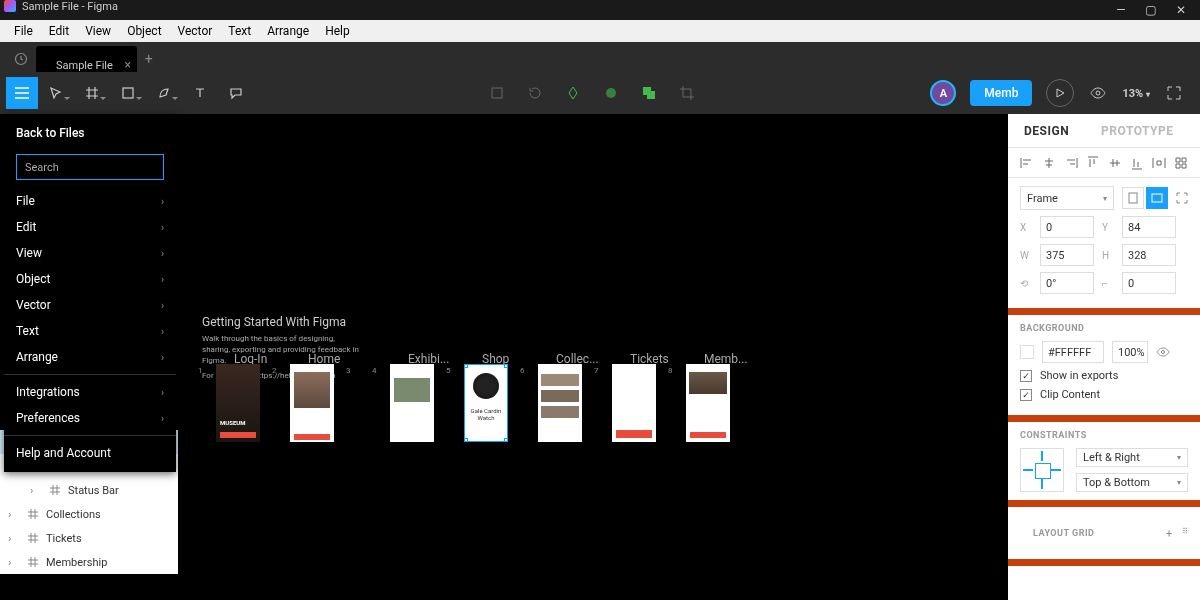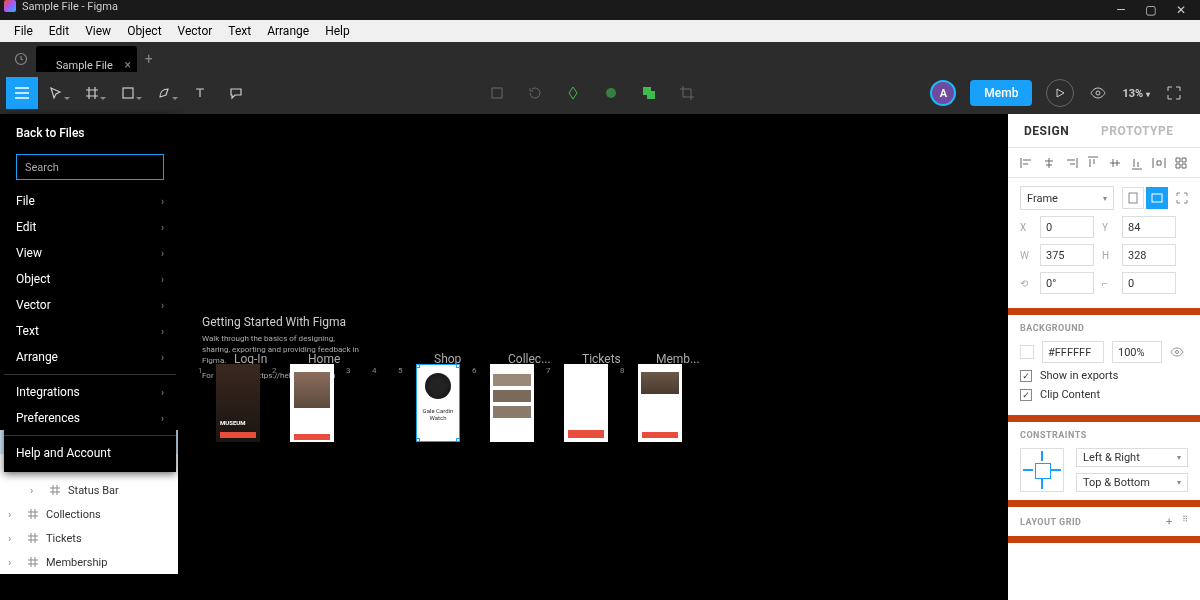--- a/index.html
+++ b/index.html
@@ -345,20 +345,26 @@
             <div style="position:absolute;top:8px;left:4px;right:4px;height:36px;background:linear-gradient(#8b6d5c,#5c4a3d)"></div>
             <div style="position:absolute;bottom:2px;left:4px;right:4px;height:6px;background:#e84c3d"></div>
           </div>
         </div>
       </div>
     <div class="frame-group">
         <div class="frame-num">3</div>
       </div>
     <div class="frame-group">
         <div class="frame-num">4</div>
+        <div class="frame">
+          <div class="frame-label">Exhibi...</div>
+          <div class="frame-art">
+            <div style="position:absolute;top:14px;left:4px;right:4px;height:24px;background:#7a8a6f"></div>
+          </div>
+        </div>
       </div>
     <div class="frame-group">
         <div class="frame-num">5</div>
         <div class="frame">
           <div class="frame-label">Shop</div>
           <div class="frame-art selected">
             <div class="watch"></div>
             <div style="position:absolute;bottom:20px;left:2px;right:2px;text-align:center;font-size:6px;color:#333">Gale Cardin Watch</div>
             <div class="sel-handle" style="top:-3px;left:-3px"></div>
             <div class="sel-handle" style="top:-3px;right:-3px"></div>
@@ -471,21 +477,21 @@
         <div class="rp-input">0°</div>
       <span class="rp-label">⌐</span>
         <div class="rp-input">0</div>
     </div>
   </div>
   <div class="rp-section">
     <div class="rp-heading">BACKGROUND</div>
     <div class="rp-row">
       <div class="rp-swatch"></div>
       <div class="rp-input" style="width:62px">#FFFFFF</div>
-      <div class="rp-input" style="width:50px">100%</div>
+      <div class="rp-input" style="width:36px">100%</div>
       <svg width="14" height="10" viewBox="0 0 14 10" fill="none" stroke="#888">
           <path d="M1 5s2-4 6-4 6 4 6 4-2 4-6 4-6-4-6-4z"></path>
           <circle cx="7" cy="5" r="1.5"></circle>
         </svg>
     </div>
     <div class="rp-check">
         <div class="rp-checkbox">✓</div>
         <span>Show in exports</span>
       </div>
     <div class="rp-check">
@@ -508,19 +514,19 @@
             <span style="font-size:8px;color:#888">▾</span>
           </div>
         <div class="rp-select">
             <span>Top &amp; Bottom</span>
             <span style="font-size:8px;color:#888">▾</span>
           </div>
       </div>
     </div>
   </div>
   <div class="rp-section" style="display:flex;justify-content:space-between;align-items:center">
-    <div class="rp-heading" style="margin:0">LAYOUT GRID</div>
+    <div class="rp-heading" style="margin:13px">LAYOUT GRID</div>
     <div style="display:flex;gap:10px;color:#888">
       <span>+</span>
       <span style="font-size:8px">⠿</span>
     </div>
   </div>
 </div>
 
 </body></html>

